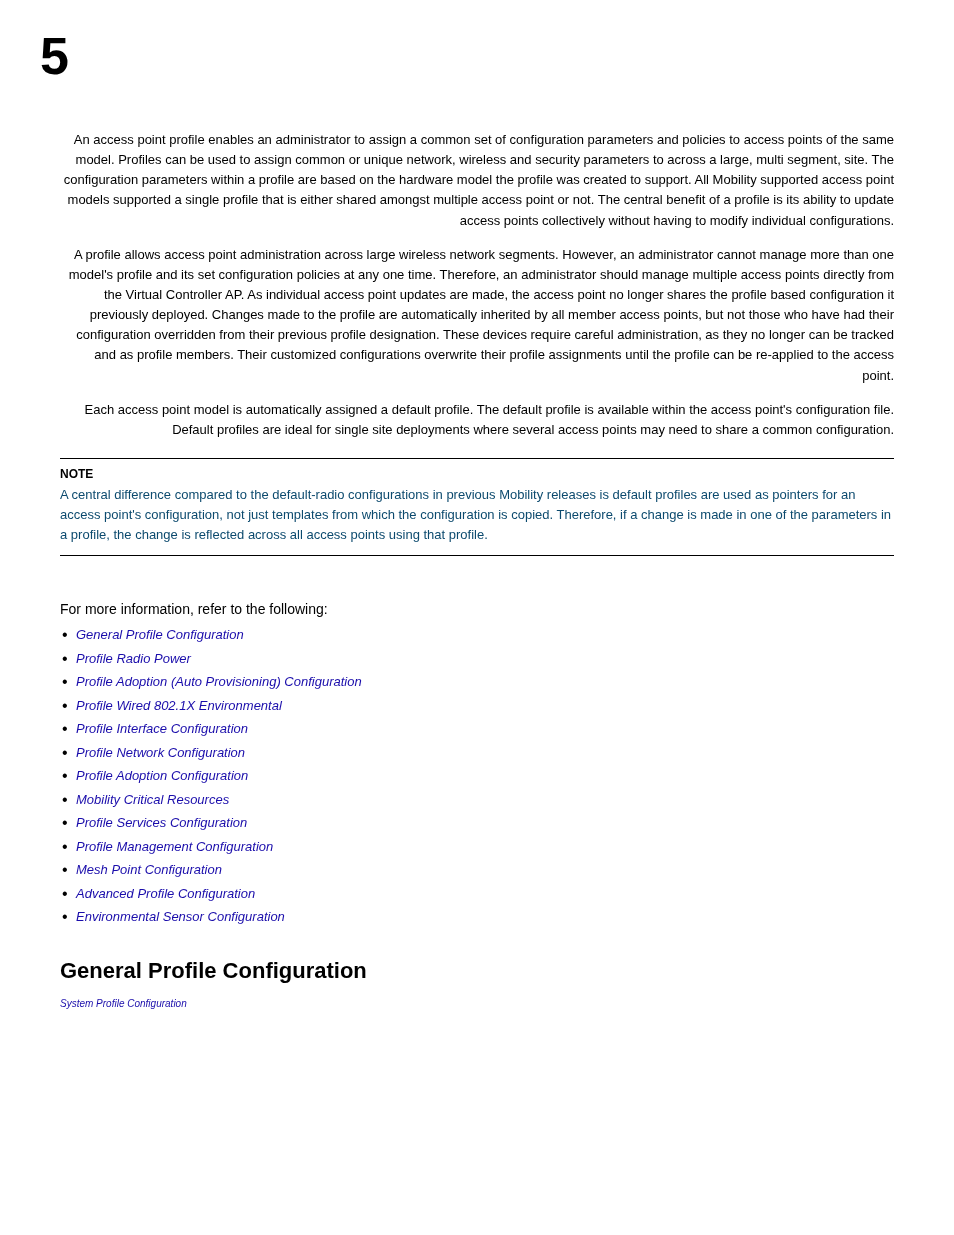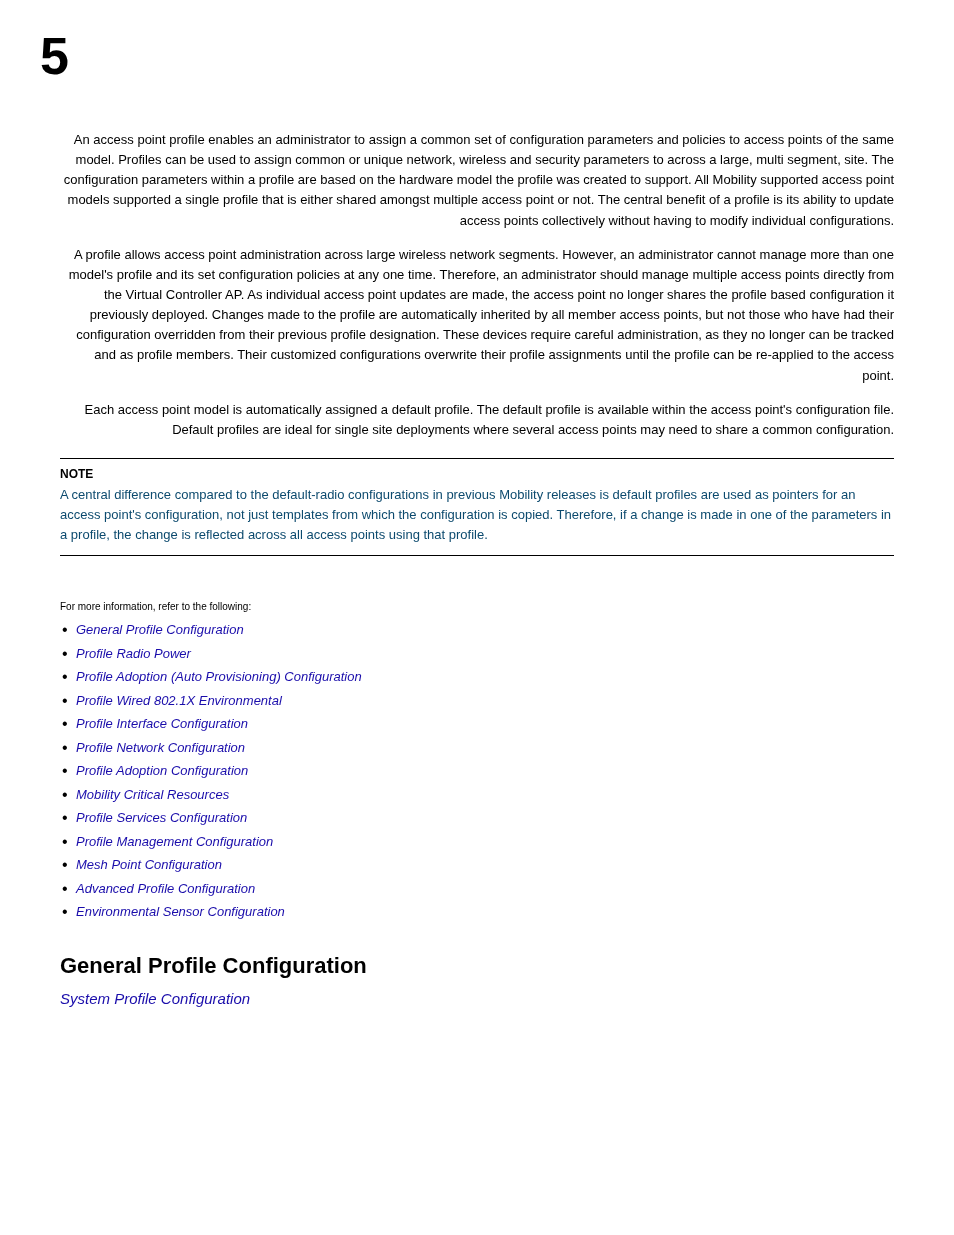--- a/index.html
+++ b/index.html
@@ -61,21 +61,21 @@
       margin-bottom: 4px;
     }
 
     .note-text {
       font-size: 13px;
       line-height: 1.55;
       color: #0c4a6e;
     }
 
     .refer-text {
-      font-size: 10px;
+      font-size: 14px;
       color: #000000;
       margin-bottom: 8px;
       margin-top: 45px;
     }
 
     .link-list {
       list-style: none;
       padding: 0;
       margin: 0 0 24px 0;
     }
@@ -110,21 +110,21 @@
       font-weight: bold;
       color: #000000;
       margin-top: 30px;
       margin-bottom: 10px;
       line-height: 1.3;
     }
 
     .sub-link {
       color: #1a0dab;
       text-decoration: none;
-      font-size: 15px;
+      font-size: 10px;
       font-style: italic;
     }
   </style>
 </head>
 <body>
 
 <div class="page-container">
   <div class="chapter-number">5</div>
 
   <div class="content-area">

